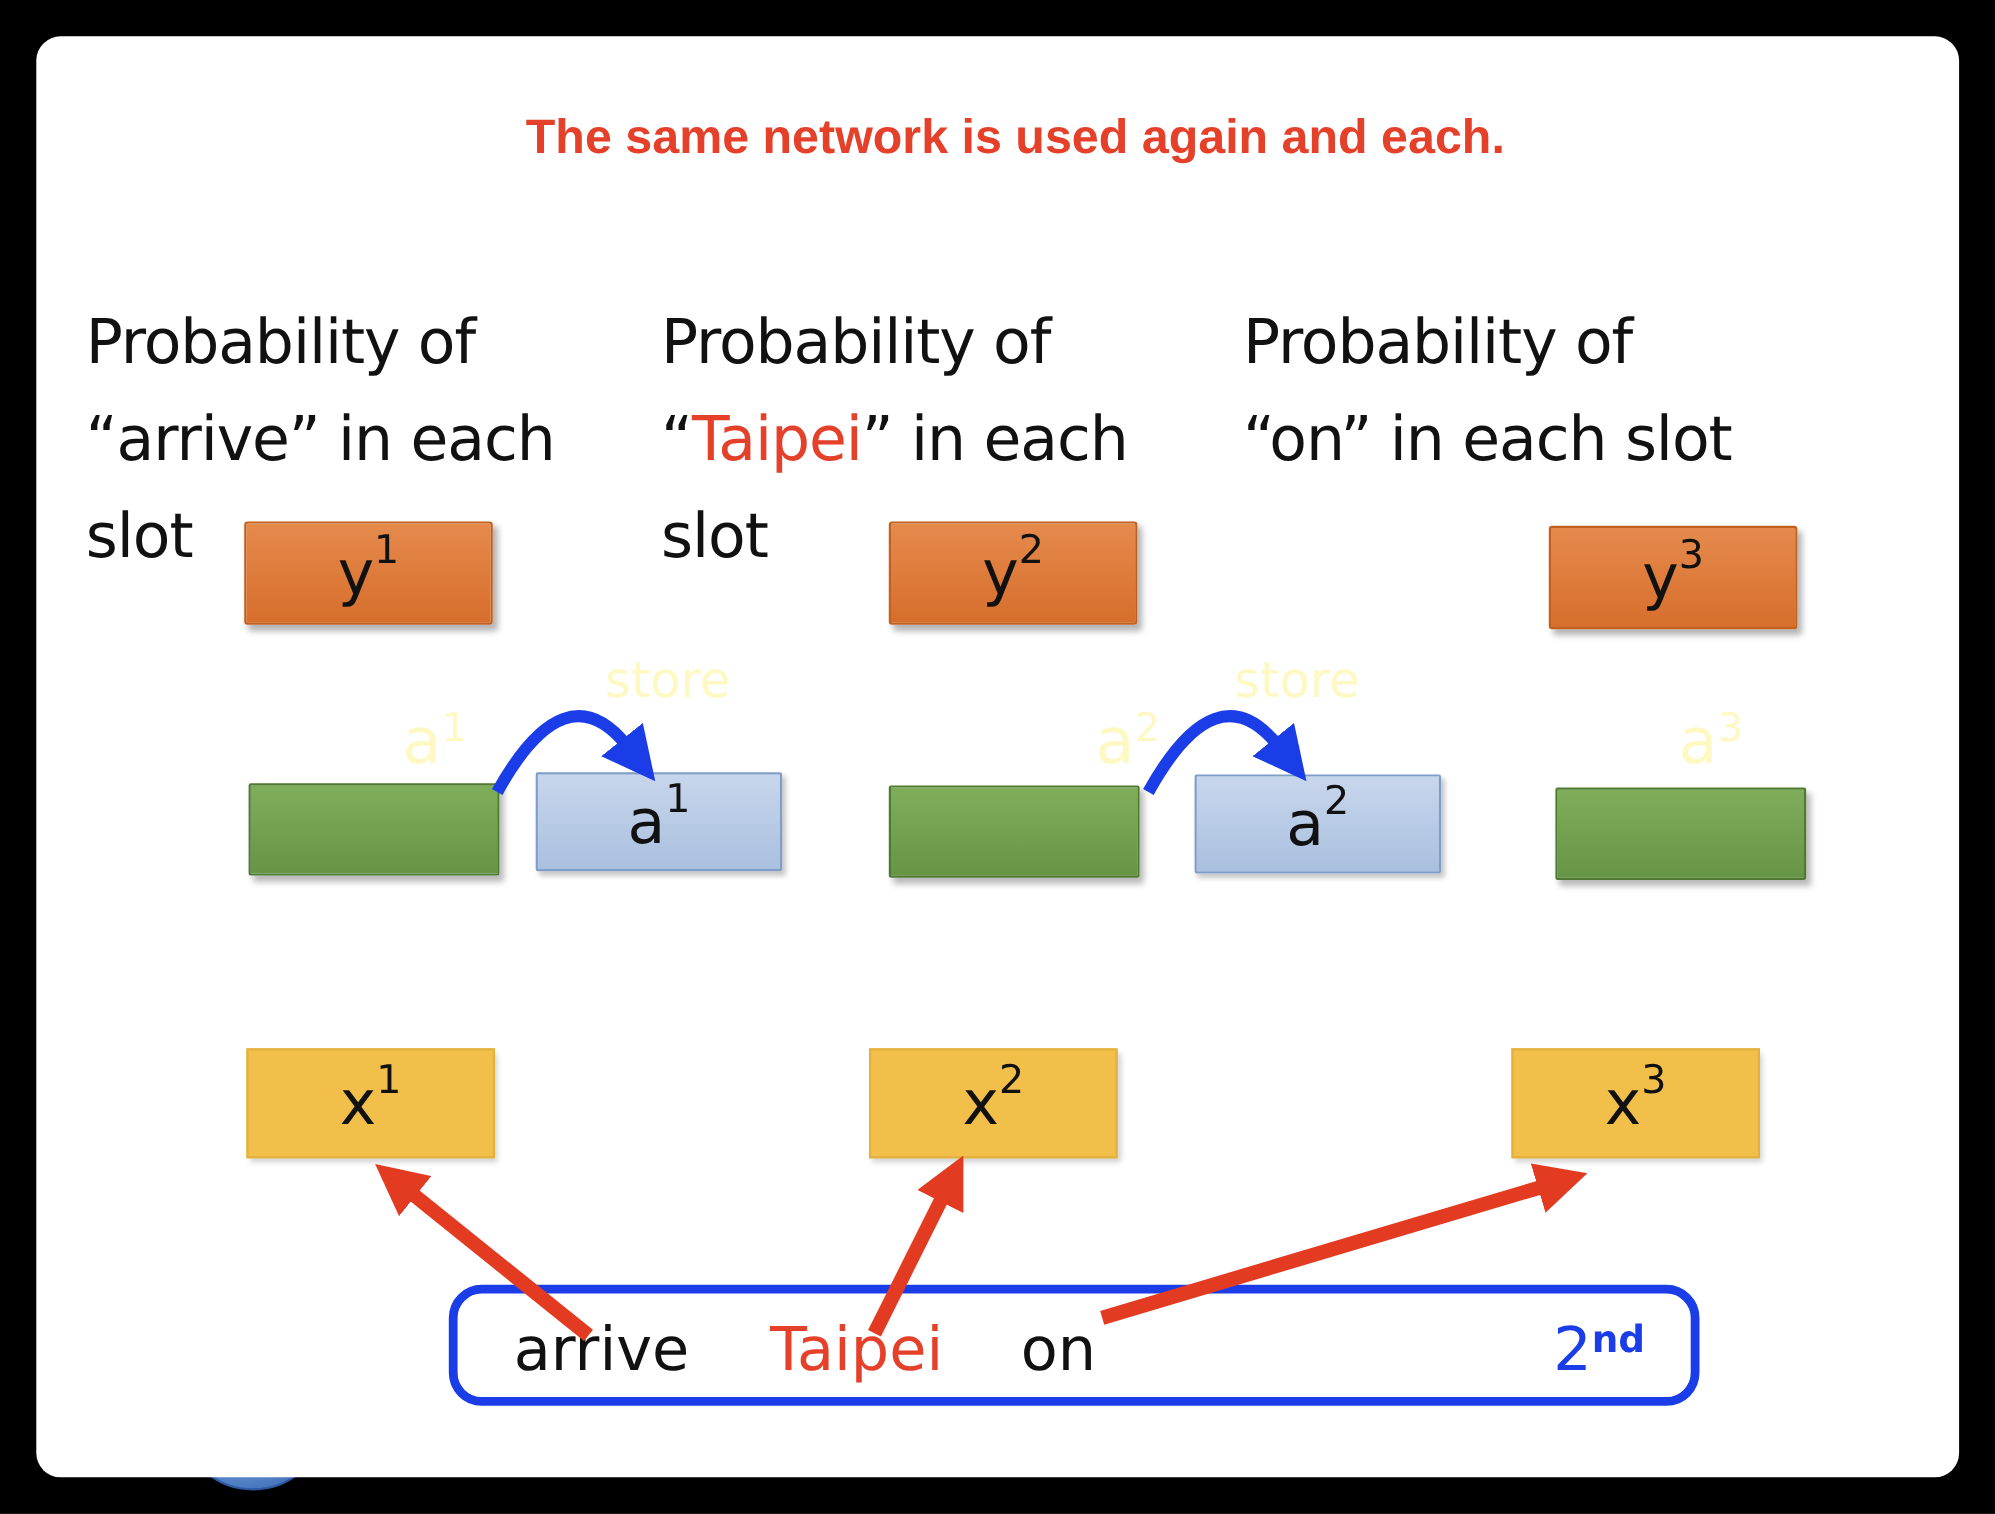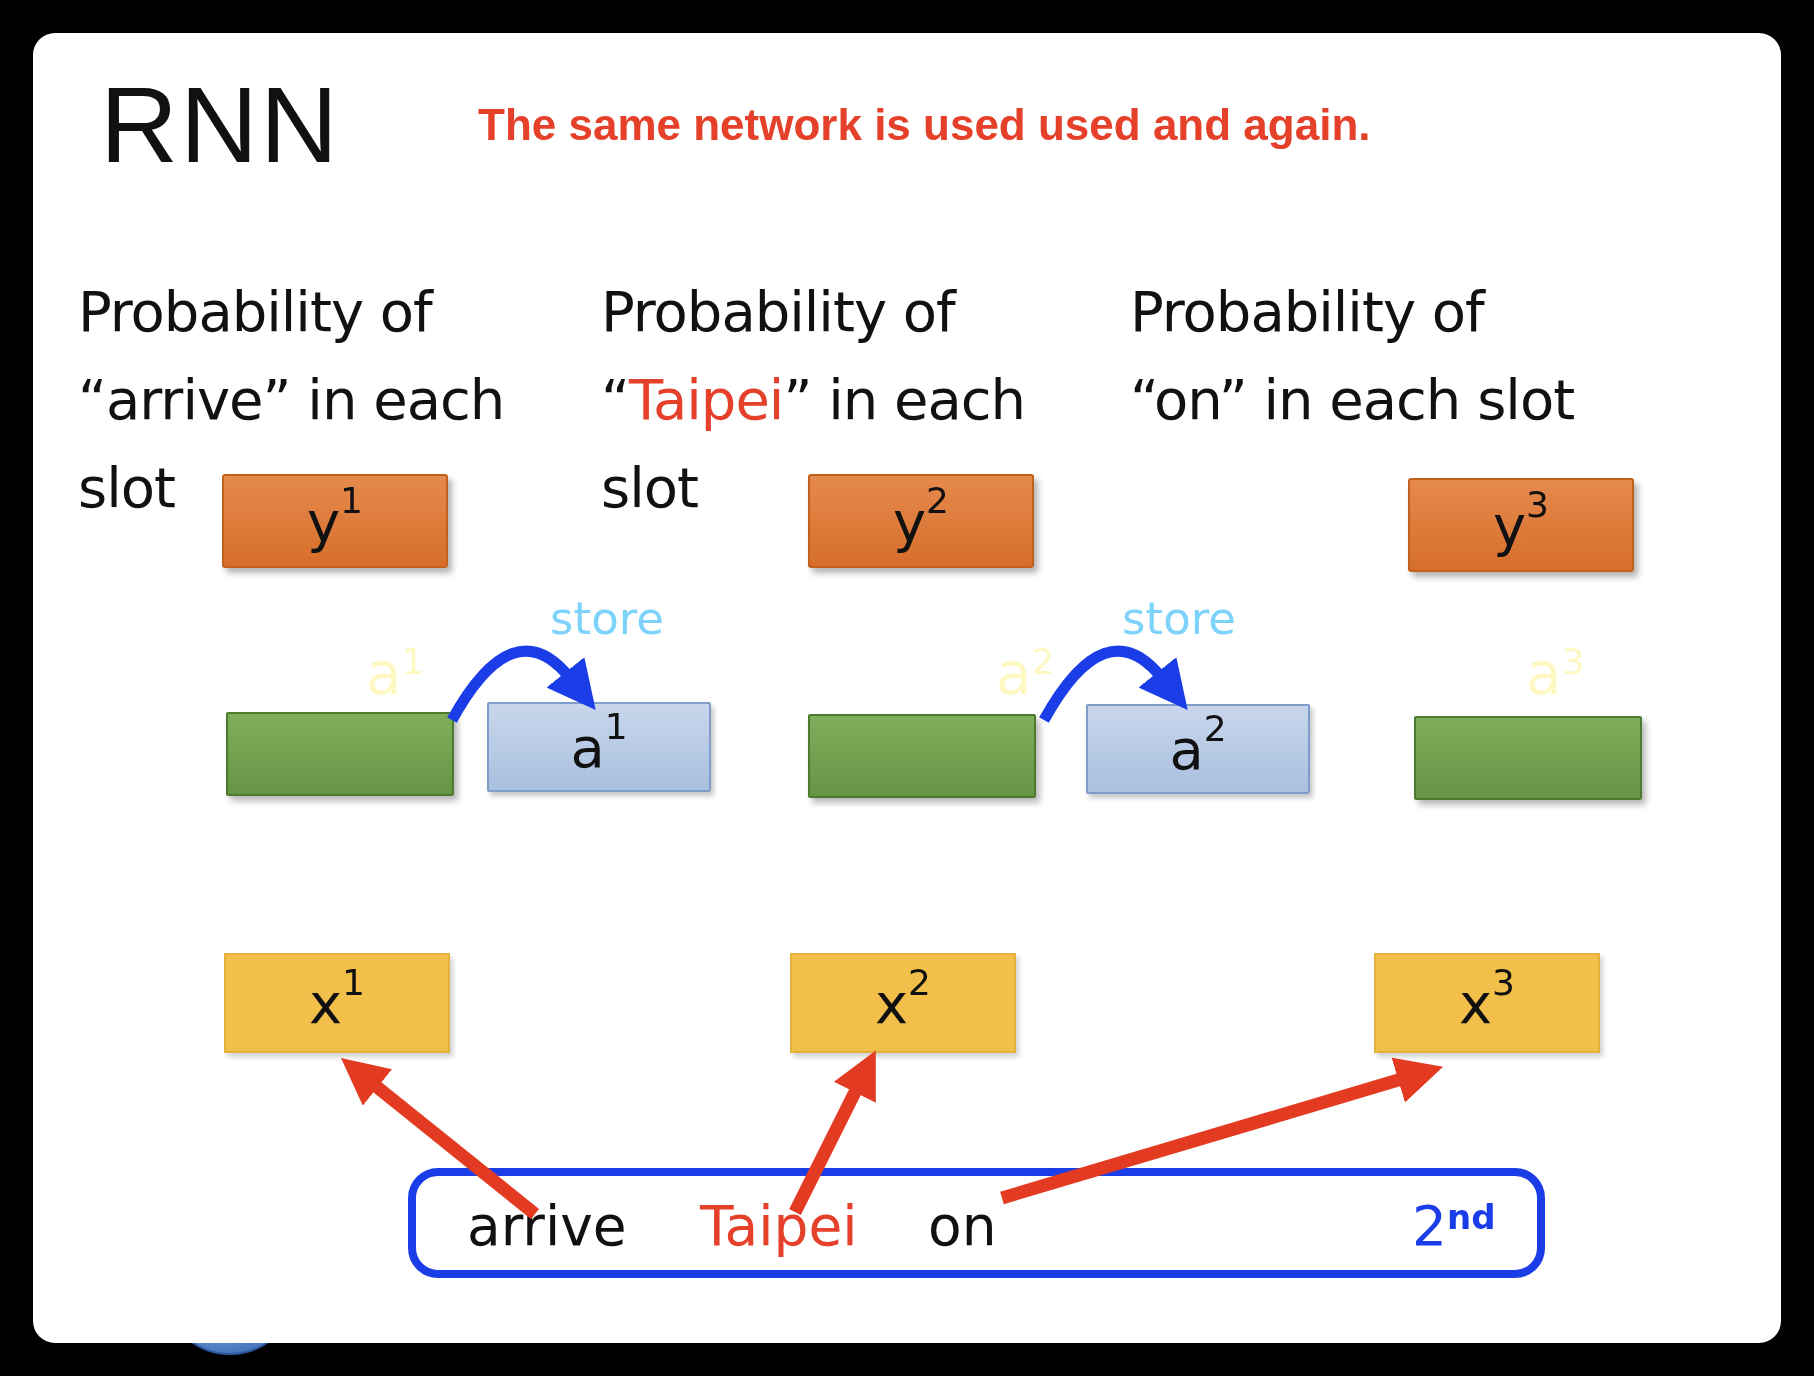--- a/index.html
+++ b/index.html
@@ -34,21 +34,21 @@
   .bbox{width:224px;height:90px;background:linear-gradient(180deg,#C8D6EC,#A9C0DF);
         border:2px solid #7E9DC9;border-radius:2px;box-shadow:3px 4px 5px rgba(0,0,0,.22);}
   #b1{left:487px;top:702px}#b2{left:1086px;top:704px}
   .xbox{width:226px;height:100px;background:#F2C04A;border:2px solid #E3B13C;
         box-shadow:3px 4px 5px rgba(0,0,0,.18);}
   #x1{left:224px;top:953px}#x2{left:790px;top:953px}#x3{left:1374px;top:953px}
 
   .alabel{font-size:58px;color:#fef9c3;}
   #al1{left:366px;top:640px}#al2{left:996px;top:640px}#al3{left:1526px;top:640px}
 
-  .store{width:150px;text-align:center;font-size:45px;color:#7dd3fc;font-weight:500;}
+  .store{width:150px;text-align:center;font-size:45px;color:#fef9c3;font-weight:500;}
   #st1{left:532px;top:592px}#st2{left:1104px;top:592px}
 
   #bubble{left:408px;top:1168px;width:1137px;height:110px;border:8px solid #1B3DE8;
           border-radius:30px;background:#fff;box-sizing:border-box;}
   .word{top:1194px;font-size:55px;color:#111;white-space:nowrap;}
   .w-red{color:#E4402A}.w-blue{color:#1B3DE8}
   #w1{left:467px}#w2{left:700px}#w3{left:928px}#w4{left:1056px}#w5{left:1412px}
   .wsup{font-size:34px;position:relative;top:-16px;font-weight:bold;}
 </style>
 </head>
@@ -88,22 +88,21 @@
     <polygon fill="#6E9D4F" stroke="#4C7A2F" stroke-width="3" points="1466,716 1466,634 1442,634 1486,578 1530,634 1506,634 1506,716"></polygon>
 
     <polygon fill="#F1BE45" stroke="#C89B2D" stroke-width="3" points="315,951 315,854 293,854 334,802 375,854 353,854 353,951"></polygon>
     <polygon fill="#F1BE45" stroke="#C89B2D" stroke-width="3" points="891,951 891,856 869,856 910,804 951,856 929,856 929,951"></polygon>
     <polygon fill="#F1BE45" stroke="#C89B2D" stroke-width="3" points="1475,951 1475,856 1453,856 1494,804 1535,856 1513,856 1513,951"></polygon>
 
     <path d="M 604 792 C 598 915, 645 1002, 735 1004 C 802 1005, 846 948, 860 862" fill="none" stroke="#3E61A1" stroke-width="26" marker-end="url(#mNavy)"></path>
     <path d="M 1196 792 C 1190 915, 1237 1002, 1327 1004 C 1394 1005, 1438 948, 1452 862" fill="none" stroke="#3E61A1" stroke-width="26" marker-end="url(#mNavy)"></path>
   </svg>
 
-  <div id="title" class="el">RNN</div>
-  <div id="heading" class="el">The same network is used used and again.</div>
+  <div id="heading" class="el">The same network is used again and each.</div>
 
   <div id="colh1" class="el col-header">
     <span>Probability of</span><br>
     <span>“</span><span>arrive</span><span>”</span><span> in each slot</span>
   </div>
   <div id="colh2" class="el col-header">
     <span>Probability of</span><br>
     <span>“</span><span class="red-word">Taipei</span><span>”</span><span> in each slot</span>
   </div>
   <div id="colh3" class="el col-header">

